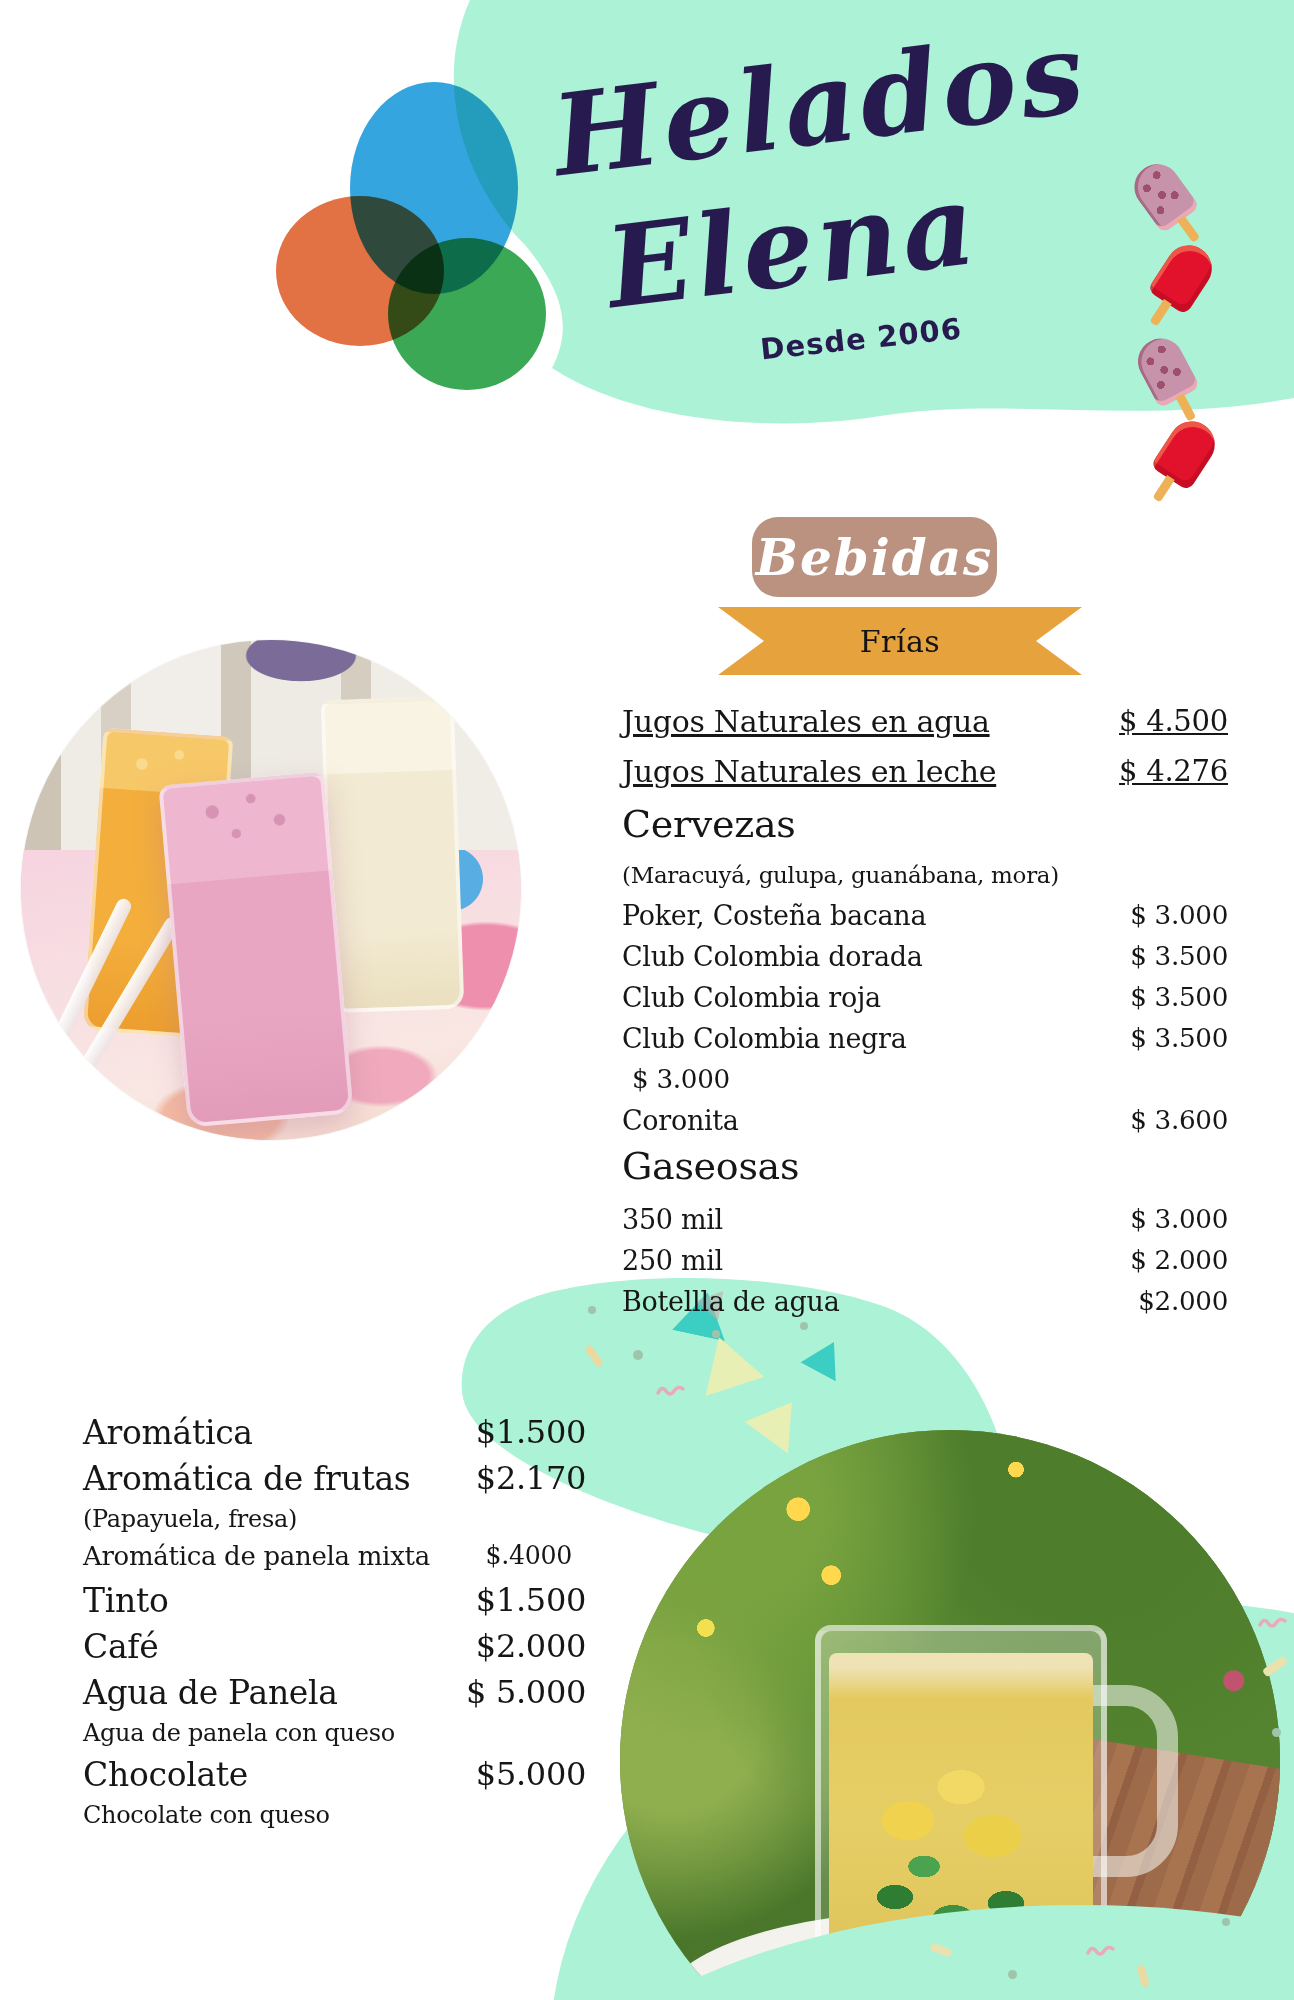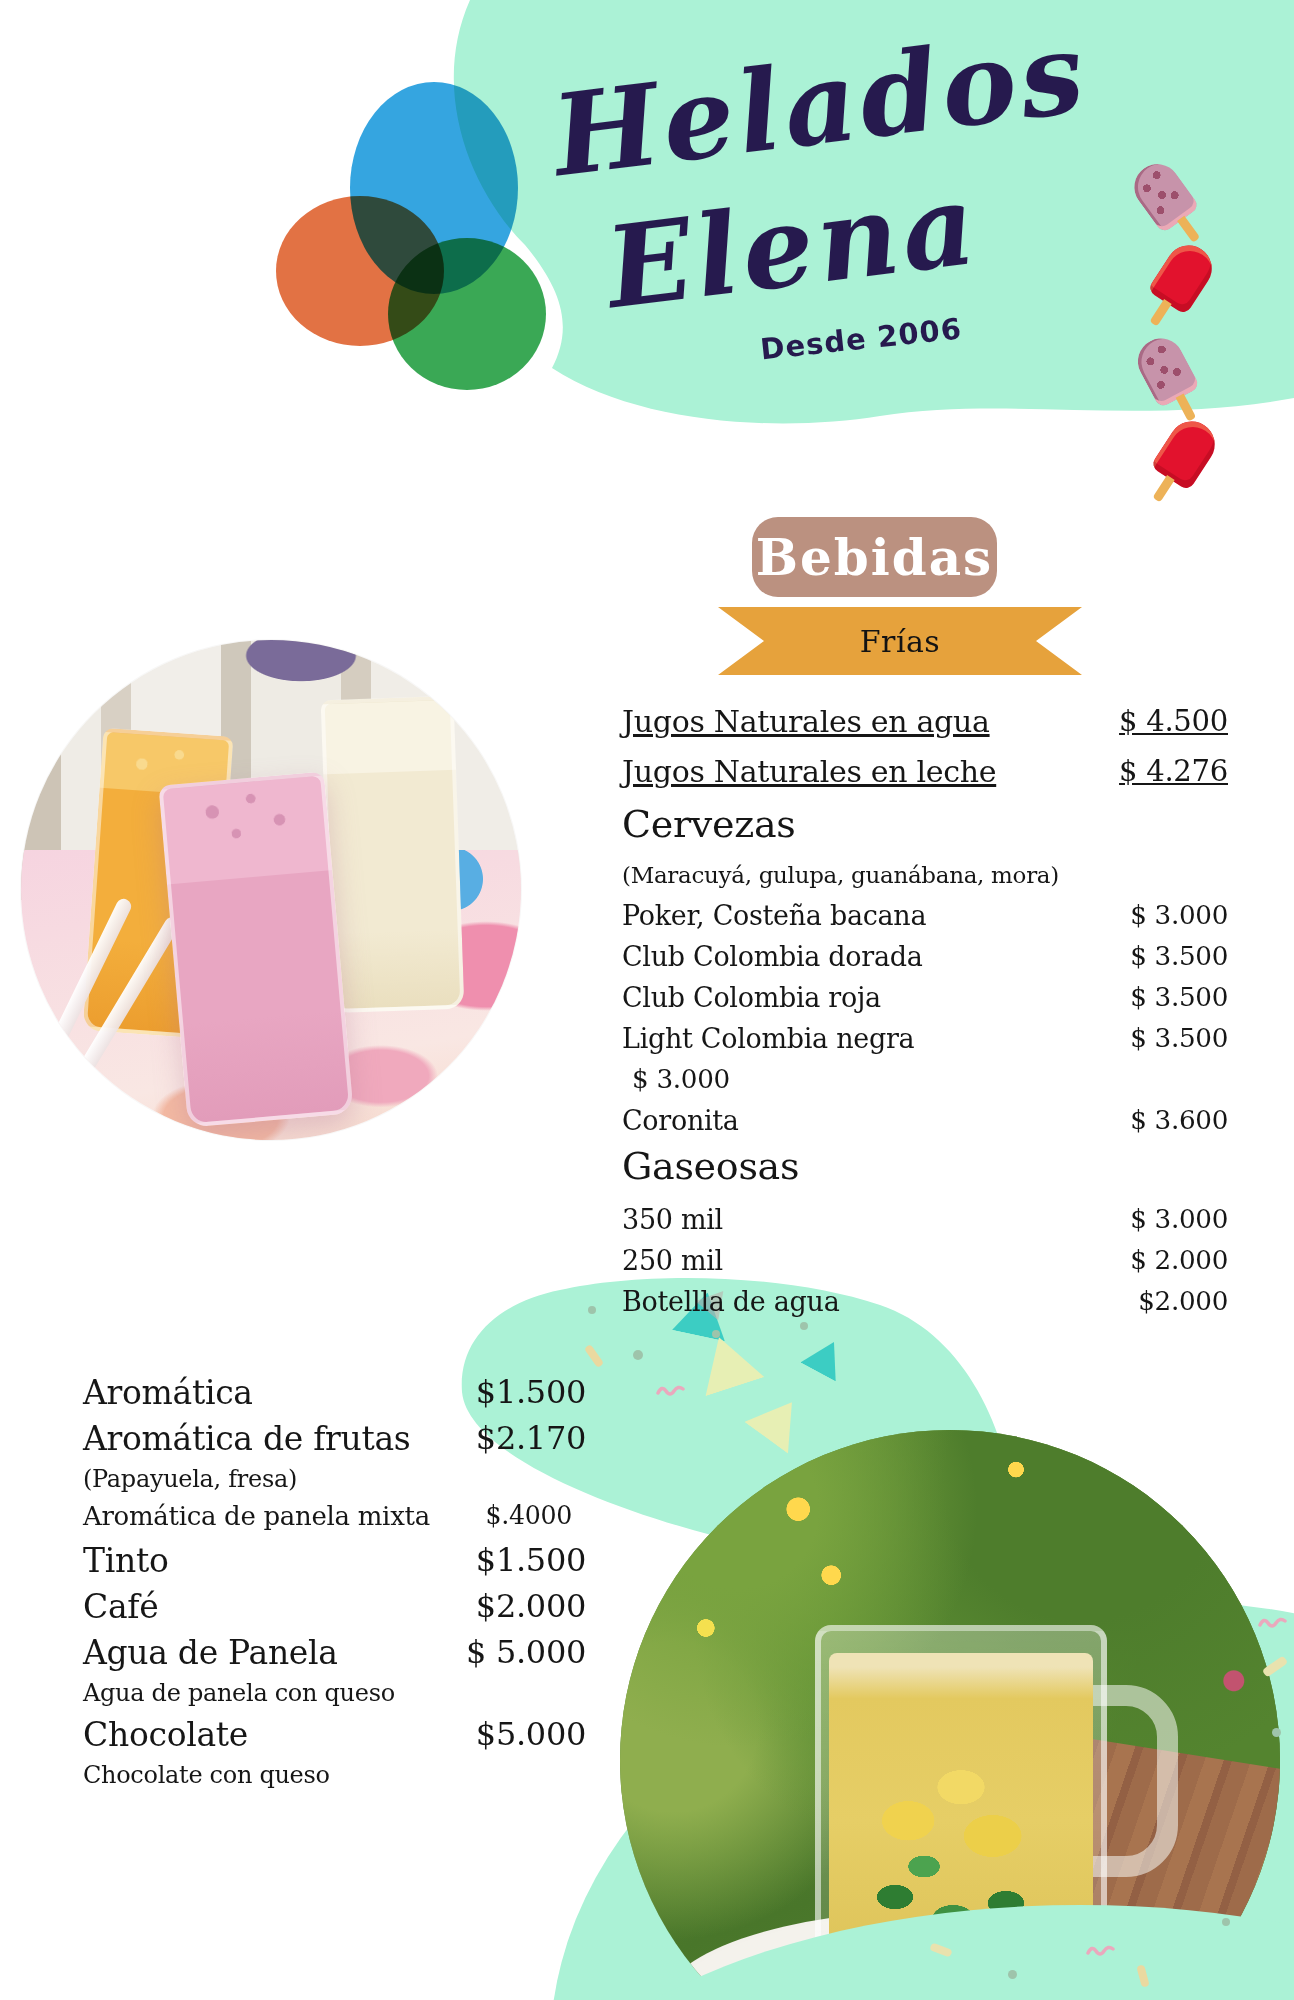--- a/index.html
+++ b/index.html
@@ -31,31 +31,31 @@
      box-shadow:inset 0 -5px 0 #eba9b6, inset 3px 2px 0 #a96a85;}
   .red .pop-body{background:#e2122d;box-shadow:inset -5px -6px 0 rgba(120,0,10,.25), inset 4px 4px 0 #ee5748;}
   .pop-stick{width:9px;height:27px;background:#edb258;border-radius:0 0 4px 4px;margin-top:-2px;}
   .p1{left:1145px;top:160px;transform:rotate(-36deg);}
   .p2{left:1152px;top:242px;transform:rotate(33deg);}
   .p3{left:1146px;top:336px;transform:rotate(-28deg);}
   .p4{left:1155px;top:418px;transform:rotate(33deg);}
   
   .badge{position:absolute;left:752px;top:517px;width:245px;height:80px;background:var(--tan,#bb9180);
          border-radius:26px;display:flex;align-items:center;justify-content:center;}
-  .badge span{font-weight:bold;font-size:50px;color:#fff;letter-spacing:2px;}
+  .badge span{font-style:italic;font-weight:bold;font-size:50px;color:#fff;letter-spacing:2px;}
   .ribbon{position:absolute;background:var(--gold,#e6a23c);display:flex;align-items:center;justify-content:center;
           clip-path:polygon(0 0,100% 0,calc(100% - 46px) 50%,100% 100%,0 100%,46px 50%);}
   .ribbon span{font-size:30px;color:#131313;letter-spacing:0.5px;}
   .rb-frias{left:718px;top:607px;width:364px;height:68px;}
   .rb-cal{left:157px;top:1278px;width:380px;height:69px;}
   .rb-cal span{font-size:31px;}
   
   .list{position:absolute;}
   .cold{left:622px;top:703px;width:606px;}
-  .hot{left:83px;top:1372px;width:503px;}
+  .hot{left:83px;top:1412px;width:503px;}
   .row{display:flex;justify-content:space-between;align-items:flex-start;letter-spacing:-0.3px;line-height:1.25;}
   .iprice{font-size:0.97em;white-space:nowrap;padding-left:10px;}
   .cold .row.std{font-size:27px;height:41px;}
   .cold .row.lg{font-size:30px;height:50px;text-decoration:underline;}
   .cold .row.note{font-size:23px;height:38px;}
   .cold .row.header{font-size:38px;height:58px;line-height:1.15;}
   .hot .row.lg{font-size:33px;height:46px;}
   .hot .row.note{font-size:24px;height:36px;}
   .hot .row.md{font-size:26px;height:40px;}
   .hot .row.md .iprice{padding-right:14px;}
@@ -264,21 +264,21 @@
       </div>
       <div class="row std">
         <span class="iname">Club Colombia dorada</span>
         <span class="iprice">$ 3.500</span>
       </div>
       <div class="row std">
         <span class="iname">Club Colombia roja</span>
         <span class="iprice">$ 3.500</span>
       </div>
       <div class="row std">
-        <span class="iname">Light Colombia negra</span>
+        <span class="iname">Club Colombia negra</span>
         <span class="iprice">$ 3.500</span>
       </div>
       <div class="row std">
         <span class="iprice">$ 3.000</span>
       </div>
       <div class="row std">
         <span class="iname">Coronita</span>
         <span class="iprice">$ 3.600</span>
       </div>
       <div class="row header">

